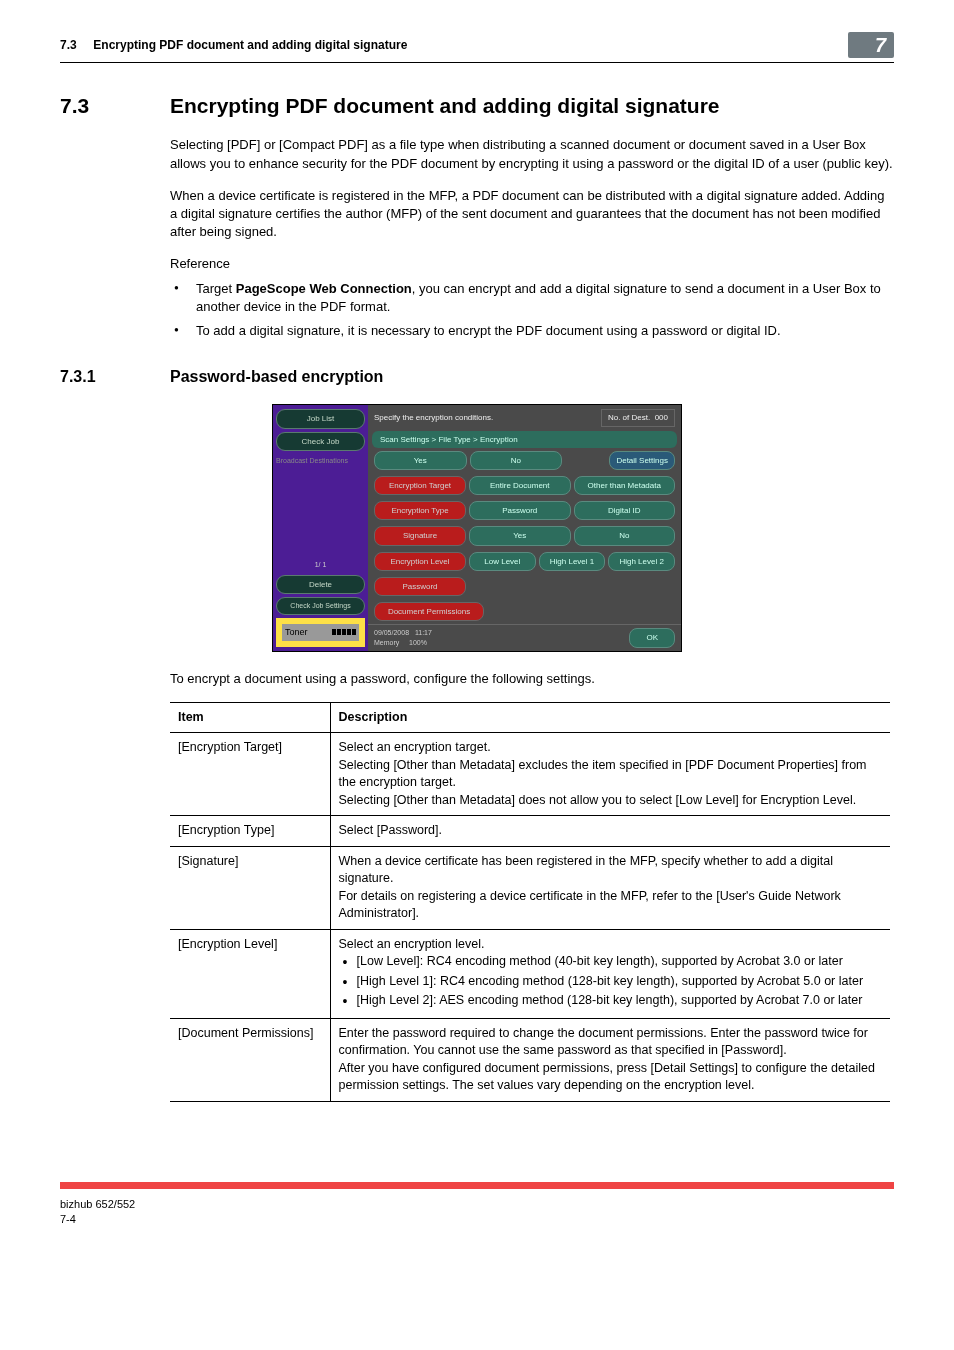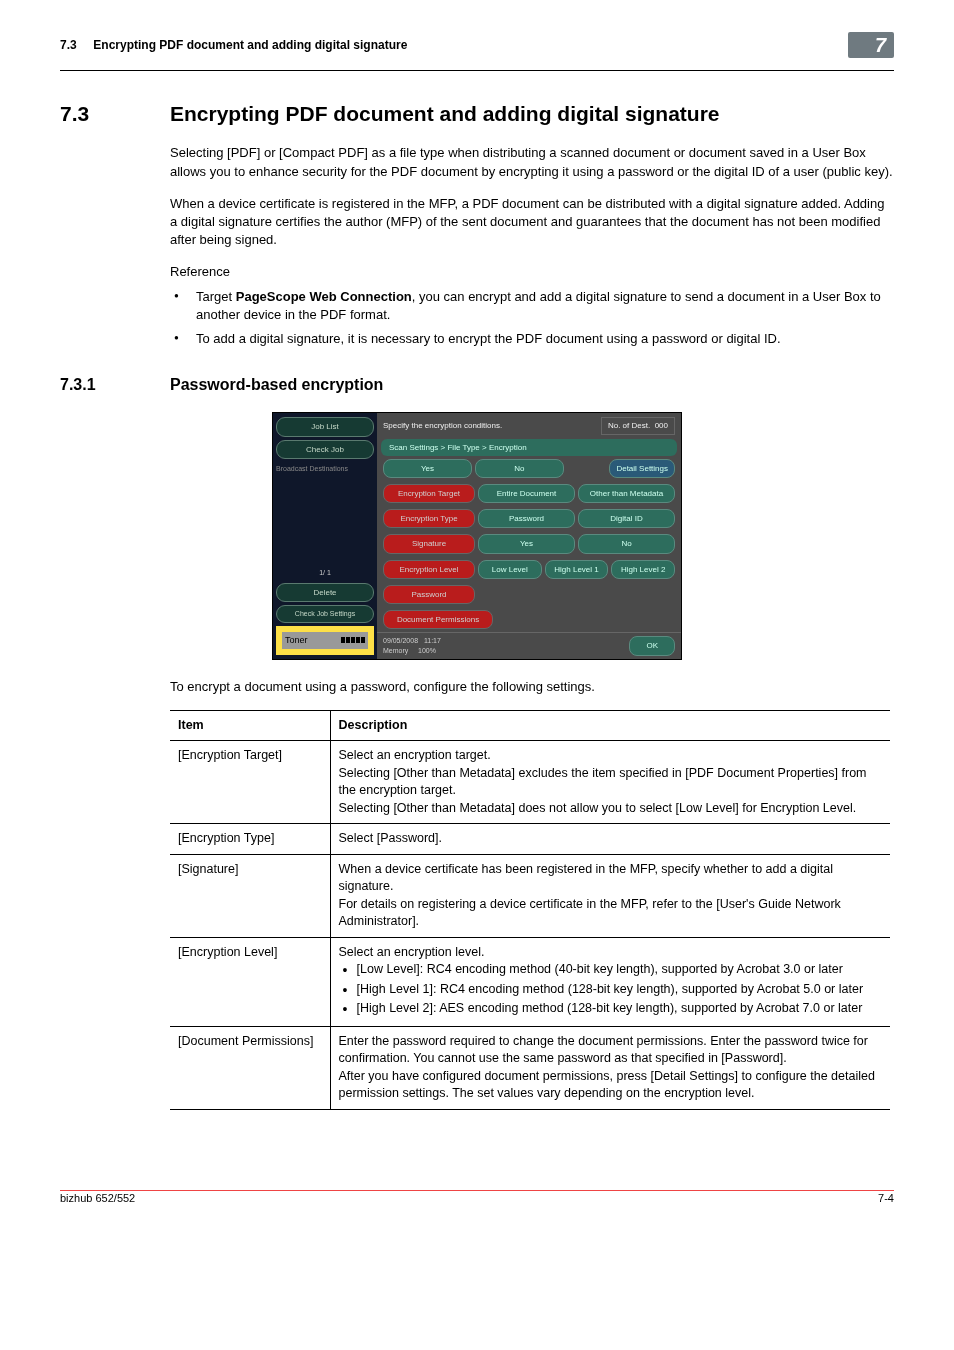--- a/index.html
+++ b/index.html
@@ -11,21 +11,21 @@
     padding: 32px 60px 20px 60px;
     color: #000;
     font-size: 13px;
     line-height: 1.4;
   }
   .header-row {
     display: flex;
     align-items: center;
     justify-content: space-between;
     border-bottom: 1px solid #000;
-    padding-bottom: 12px;
+    padding-bottom: 4px;
     margin-bottom: 28px;
     gap: 36px;
   }
   .header-left {
     font-size: 12px;
     font-weight: bold;
   }
   .chapter-badge {
     background: #6f7a80;
     color: #fff;
@@ -87,22 +87,22 @@
     margin-bottom: 18px;
   }
   .mfp-panel {
     width: 410px;
     background: #ccc;
     border: 1px solid #000;
     font-size: 9px;
     display: flex;
   }
   .mfp-left {
-    width: 104px;
-    background: #0f172a;
+    width: 95px;
+    background: #4c1d95;
     padding: 4px 3px;
     display: flex;
     flex-direction: column;
     gap: 3px;
   }
   .mfp-btn {
     background: #163a33;
     color: #c5d8c8;
     border: 1px solid #5a7a6f;
     border-radius: 9px;
@@ -240,24 +240,25 @@
   table.settings ul li::before {
     content: "•";
     position: absolute;
     left: 4px;
     top: 0;
     font-size: 14px;
   }
   .page-footer {
     display: flex;
     justify-content: space-between;
-    border-top: 1px solid #ef4444;
-    padding-top: 0;
+    border-top: 7px solid #ef4444;
+    padding-top: 8px;
     font-size: 11px;
     margin-top: 80px;
+    flex-direction: column;
   }
 </style>
 </head>
 <body>
 
 <div class="header-row">
   <div class="header-left">
     <span>7.3</span>
     &nbsp;&nbsp;&nbsp;
     <span>Encrypting PDF document and adding digital signature</span>

